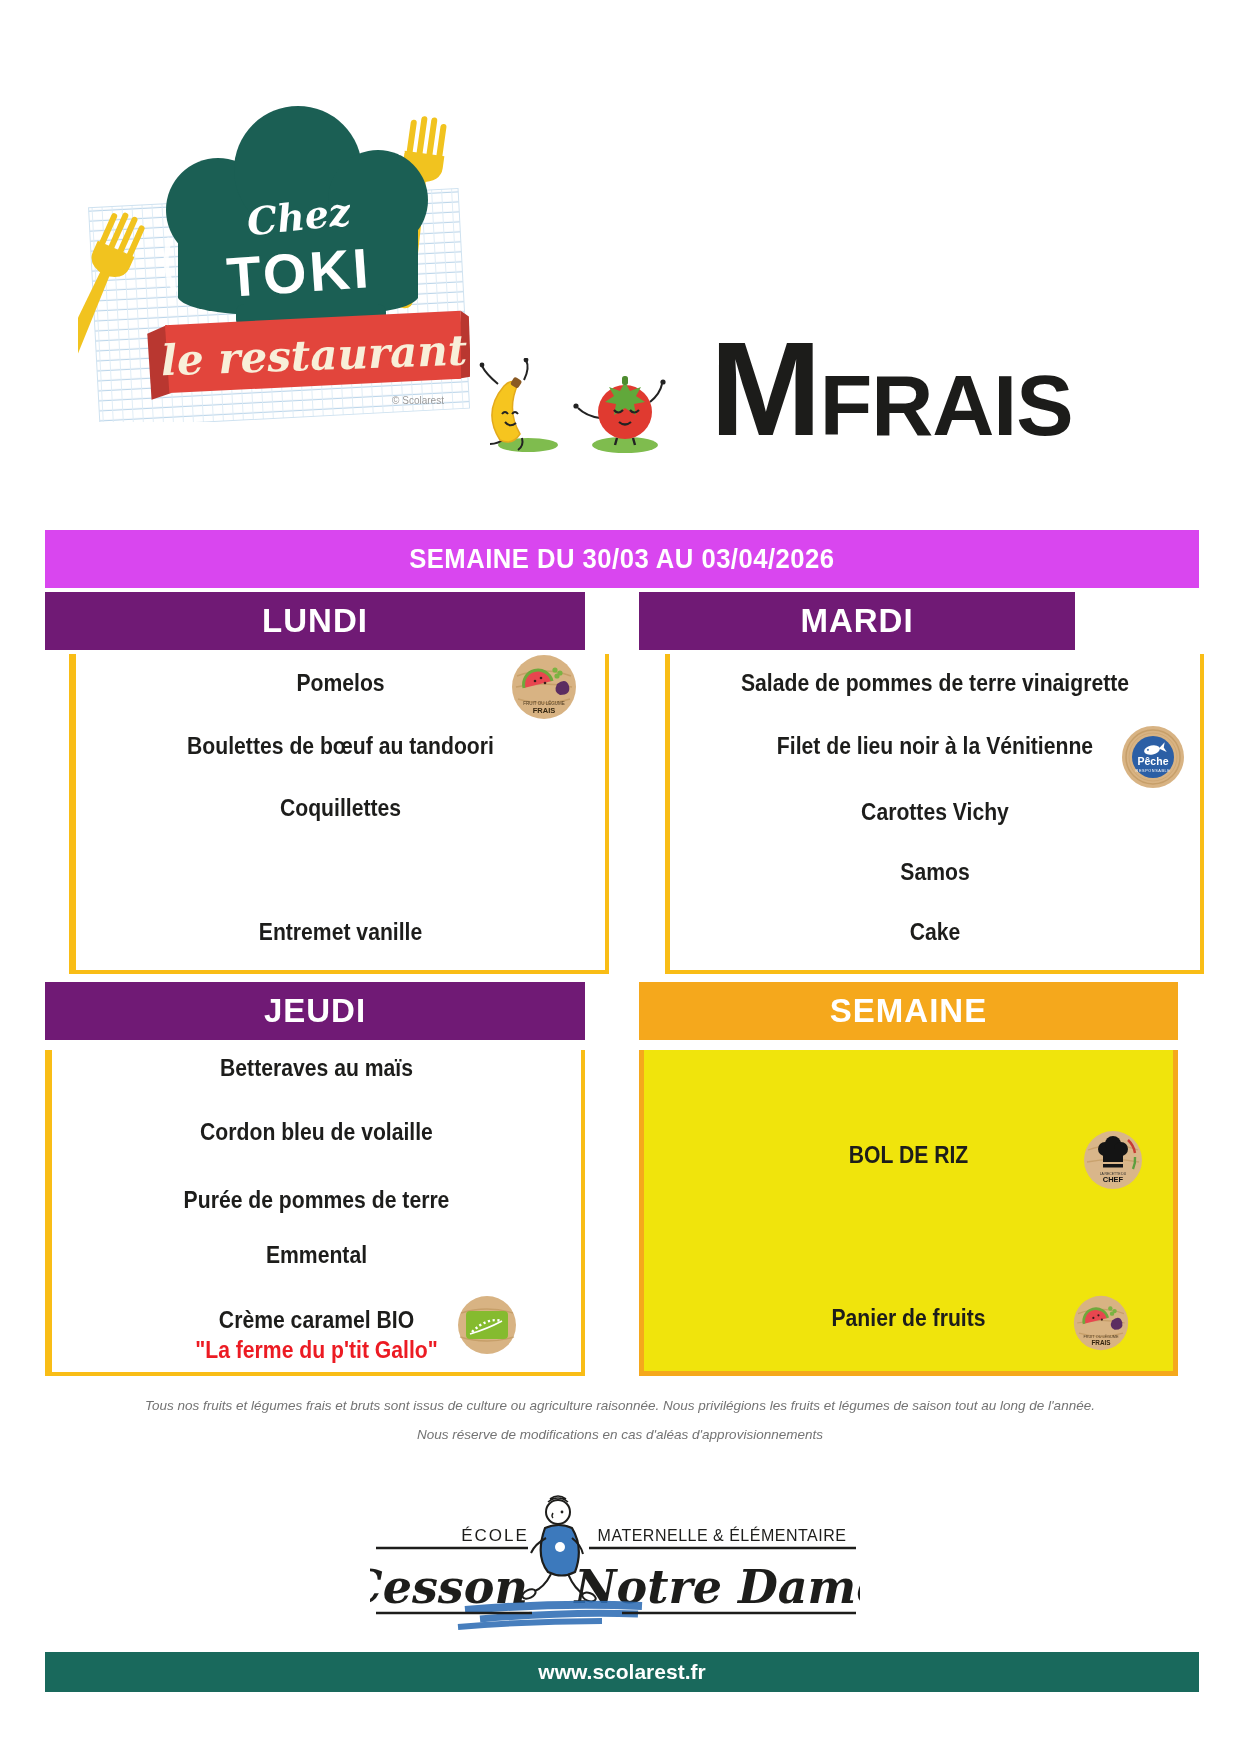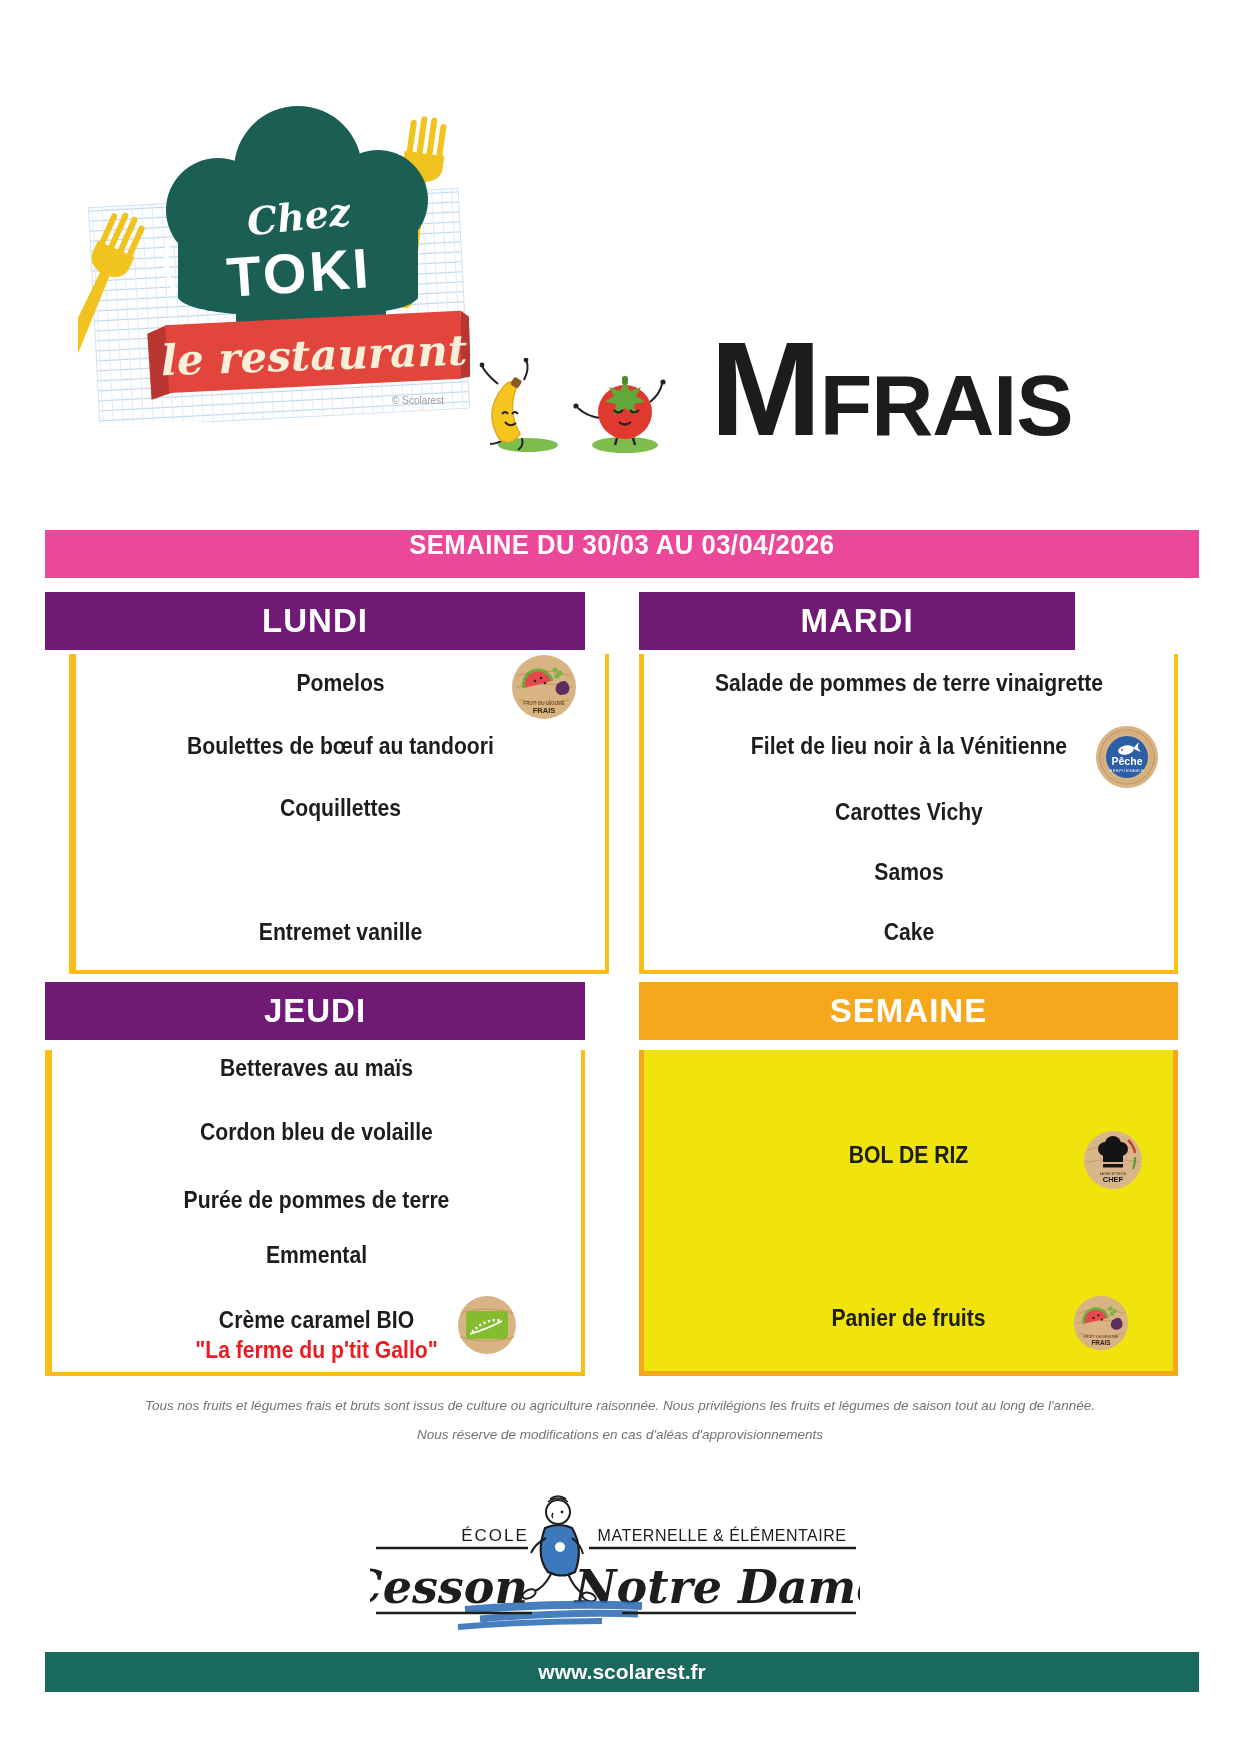--- a/index.html
+++ b/index.html
@@ -6,36 +6,36 @@
   .page{position:relative;width:1240px;height:1754px;background:#fff;overflow:hidden;
         font-family:"Liberation Sans",sans-serif;color:#1d1d1b;}
   .abs{position:absolute;}
 
   
   .menus-title{position:absolute;left:710px;top:322px;display:flex;align-items:baseline;color:#1c1c1a;}
   .menus-title .big{font-size:134px;font-weight:700;line-height:1;letter-spacing:-2px;}
   .menus-title .rest{font-size:86px;font-weight:700;line-height:1;letter-spacing:-1px;}
 
   
-  .week-banner{position:absolute;left:45px;top:530px;width:1154px;height:48px;background:#ec4899;
-               display:flex;justify-content:center;}
+  .week-banner{position:absolute;left:45px;top:530px;width:1154px;height:58px;background:#d946ef;
+               display:flex;align-items:center;justify-content:center;}
   .week-banner span{color:#fff;font-size:27px;font-weight:700;letter-spacing:.5px;display:inline-block;transform:scaleX(.95);}
 
   
   .day-header{position:absolute;height:58px;background:#701a75;display:flex;align-items:center;justify-content:center;}
   .day-header span{color:#fff;font-size:33px;font-weight:700;letter-spacing:1px;}
   .dh-lundi{left:45px;top:592px;width:540px;}
   .dh-mardi{left:639px;top:592px;width:436px;}
   .dh-jeudi{left:45px;top:982px;width:540px;}
   .dh-vendredi{left:639px;top:982px;width:539px;background:#F5A81C;}
 
   
   .box{position:absolute;background:#fff;box-sizing:border-box;border:4px solid #F9BD16;border-top:none;}
   .bx-lundi{left:45px;top:654px;width:540px;height:320px;border-left-width:7px;margin-left:24px;}
-  .bx-mardi{left:639px;top:654px;width:539px;height:320px;border-left-width:5px;}
+  .bx-mardi{left:665px;top:654px;width:539px;height:320px;border-left-width:5px;}
   .bx-jeudi{left:45px;top:1050px;width:540px;height:326px;border-left-width:7px;}
   .bx-vendredi{left:639px;top:1050px;width:539px;height:326px;background:#F0E40C;border-color:#F5A81C;border-width:5px;border-top:none;}
 
   .mi{position:absolute;left:0;width:100%;text-align:center;font-size:23px;font-weight:700;
       color:#1d1d1b;line-height:30px;transform:scaleX(.92);}
   .mi.red{color:#EC1B23;}
   .badge{position:absolute;}
 
   
   .footnote{position:absolute;left:0;width:1240px;text-align:center;font-size:13.5px;font-style:italic;

